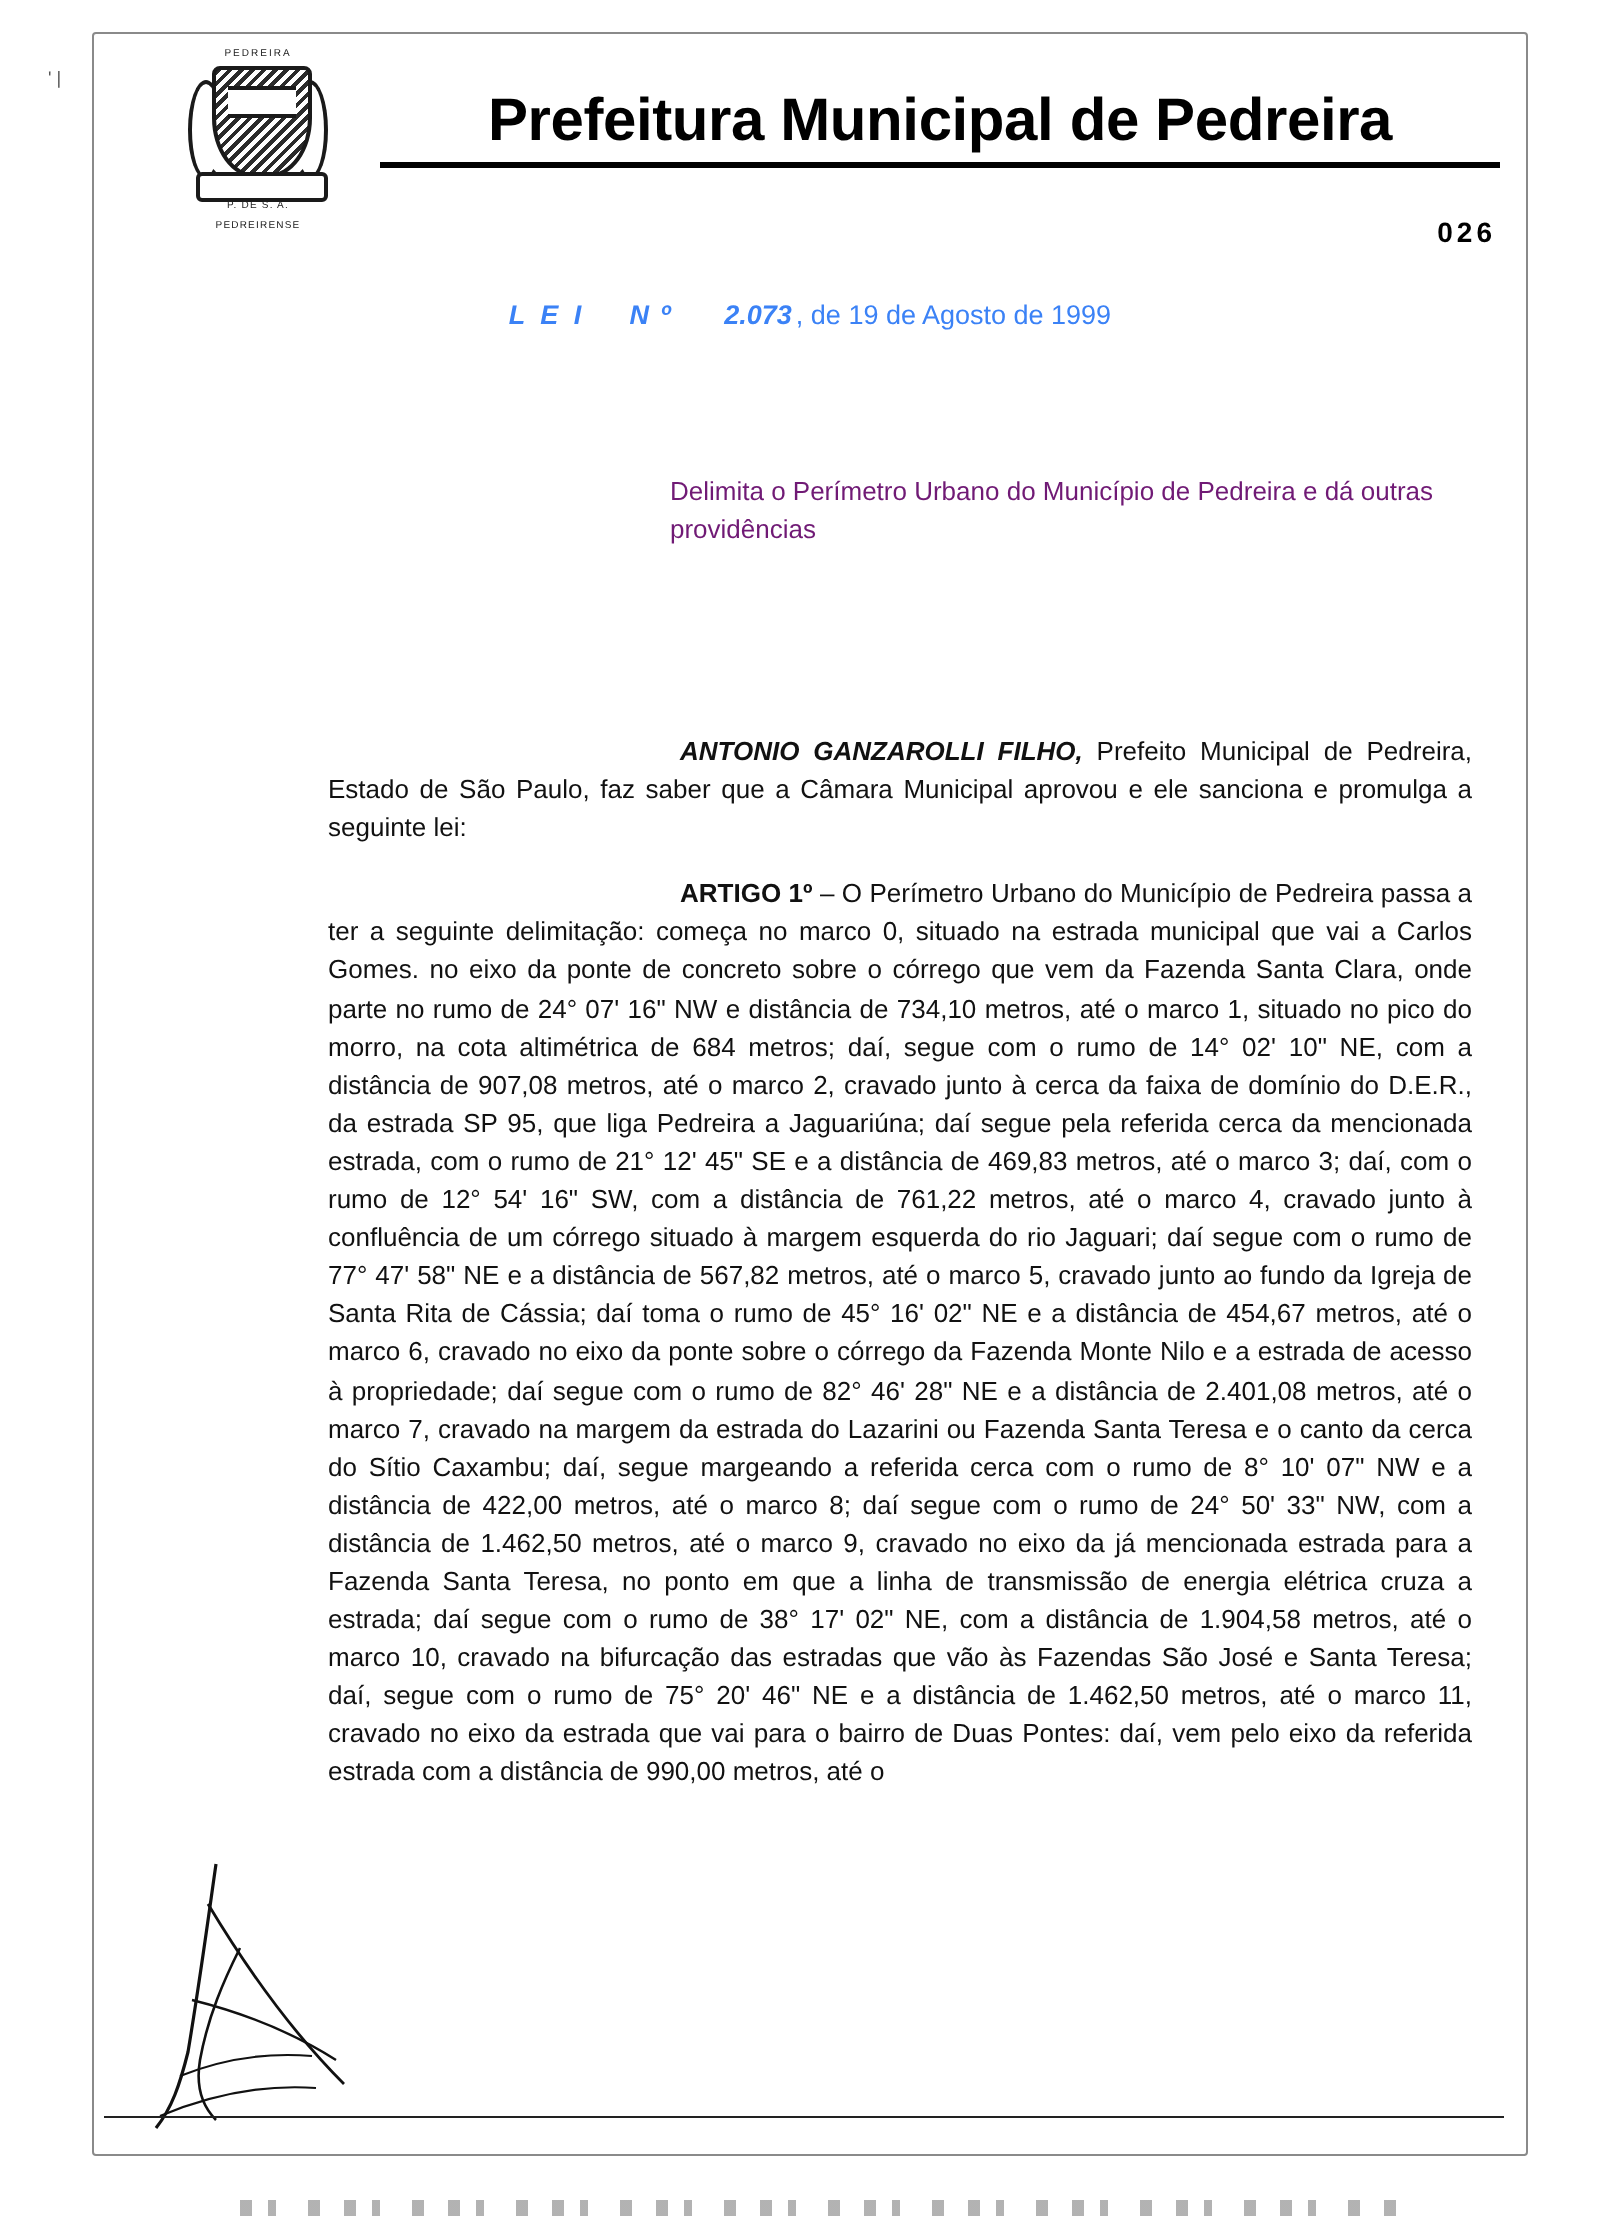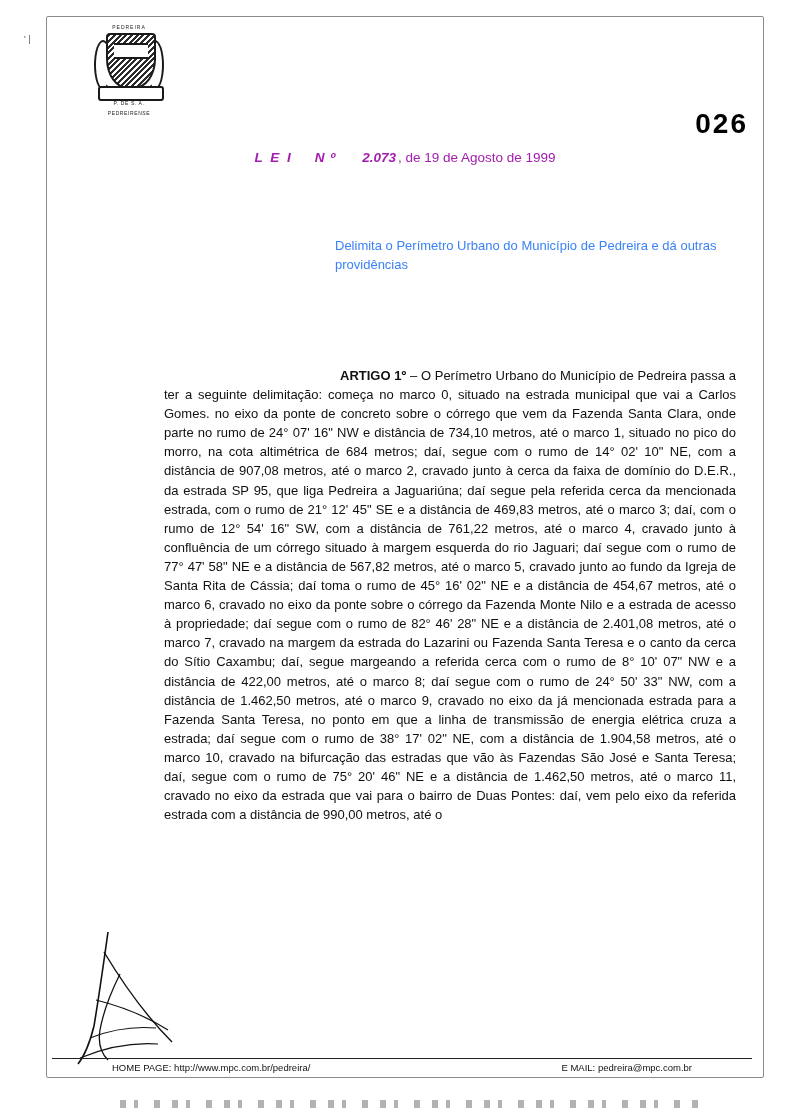--- a/index.html
+++ b/index.html
@@ -142,36 +142,36 @@
     text-align: center;
     font-size: 12px;
     letter-spacing: 0.6px;
     color: #1a1a1a;
   }
 
   .page-number {
     position: absolute;
     right: 52px;
     top: 108px;
-    font-size: 28px;
+    font-size: 14px;
     font-weight: bold;
     letter-spacing: 2px;
     color: #000;
     font-family: "Liberation Sans", sans-serif;
   }
 
   
   .law-line {
     position: absolute;
     left: 60px;
     top: 150px;
     width: 690px;
     text-align: center;
     font-size: 13.5px;
-    color: #a21caf;
+    color: #3b82f6;
   }
   .law-line .lei-word {
     font-weight: bold;
     font-style: italic;
     letter-spacing: 2px;
   }
   .law-line .lei-no {
     font-weight: bold;
     font-style: italic;
     letter-spacing: 1px;
@@ -187,21 +187,21 @@
   }
 
   
   .ementa {
     position: absolute;
     left: 335px;
     top: 236px;
     width: 400px;
     font-size: 13px;
     line-height: 19px;
-    color: #3b82f6;
+    color: #701a75;
   }
 
   
   .body-block {
     position: absolute;
     left: 164px;
     top: 366px;
     width: 572px;
     font-size: 13px;
     line-height: 19.1px;
@@ -290,48 +290,48 @@
     <div class="crest">
       <div class="crest-top-text">PEDREIRA</div>
       <div class="wreath-left"></div>
       <div class="wreath-right"></div>
       <div class="shield"></div>
       <div class="ribbon"></div>
       <div class="crest-bottom-text">P. DE S. A.</div>
       <div class="crest-sub-text">PEDREIRENSE</div>
     </div>
 
+    <div class="title">Prefeitura Municipal de Pedreira</div>
   </div>
 
   <div class="page-number">026</div>
 
   <div class="law-line">
     <span class="lei-word">L E I</span><span class="lei-no">N º</span><span class="lei-num">2.073</span><span class="lei-date">, de 19 de Agosto de 1999</span>
   </div>
 
   <div class="ementa">Delimita o Perímetro Urbano do Município de Pedreira e dá outras providências</div>
 
   <div class="body-block">
+    <p class="para">
+      <span class="lead-pad" style="display:inline-block;width:176px;"></span><span class="lead-name">ANTONIO GANZAROLLI FILHO,</span><span> Prefeito Municipal de Pedreira, Estado de São Paulo, faz saber que a Câmara Municipal aprovou e ele sanciona e promulga a seguinte lei:</span>
+    </p>
     <p class="para">
       <span class="lead-pad" style="display:inline-block;width:176px;"></span><span class="artigo">ARTIGO 1º</span><span> – O Perímetro Urbano do Município de Pedreira passa a ter a seguinte delimitação:   começa no marco 0, situado na estrada municipal que vai a Carlos Gomes. no eixo da ponte de concreto sobre o córrego que vem da Fazenda Santa Clara, onde parte no rumo de 24°  07'  16" NW e distância de 734,10 metros, até o marco 1, situado no pico do morro, na cota altimétrica de 684 metros;    daí, segue com o rumo de 14° 02' 10"  NE, com a distância de 907,08 metros, até o marco 2, cravado junto à cerca da faixa de domínio do D.E.R., da estrada SP 95, que liga Pedreira a Jaguariúna;   daí segue pela referida cerca da mencionada estrada, com o rumo de 21°  12' 45" SE e a distância de 469,83 metros, até o marco 3;   daí, com o rumo de 12°  54' 16" SW, com a distância de 761,22 metros, até o marco 4, cravado junto à confluência de um córrego situado à margem esquerda do rio Jaguari;   daí segue com o rumo de 77°   47' 58" NE e a distância de 567,82 metros, até o marco 5, cravado junto ao fundo da Igreja de Santa Rita de Cássia;   daí toma o rumo de 45°  16' 02" NE e a distância de 454,67 metros, até o marco 6, cravado no eixo da ponte sobre o córrego da Fazenda Monte Nilo e a estrada de acesso à propriedade;    daí segue com o rumo de 82° 46' 28" NE e a distância de 2.401,08 metros, até o marco 7, cravado na margem da estrada do Lazarini ou Fazenda Santa Teresa e o canto da cerca do Sítio Caxambu;    daí, segue margeando a referida cerca com o rumo de 8° 10' 07" NW e a distância de 422,00 metros, até o marco 8;   daí segue com o rumo de 24° 50' 33" NW, com a distância de 1.462,50 metros, até o marco 9, cravado no eixo da já mencionada estrada para a Fazenda Santa Teresa, no ponto em que a linha de transmissão de energia elétrica cruza a estrada;   daí segue com o rumo de 38° 17' 02" NE, com a distância de 1.904,58 metros, até o marco 10, cravado na bifurcação das estradas que vão às Fazendas São José e Santa Teresa;    daí, segue com o rumo de 75° 20' 46" NE e a distância de 1.462,50 metros, até o marco 11, cravado no eixo da estrada que vai para o bairro de Duas Pontes: daí, vem pelo eixo da referida estrada com a distância de 990,00 metros, até o</span>
     </p>
   </div>
 
   <svg class="scribble" viewBox="0 0 170 140" xmlns="http://www.w3.org/2000/svg">
     <path d="M48,2 C44,30 40,60 34,96 C30,112 26,124 18,134" stroke="#111" stroke-width="1.6" fill="none"></path>
     <path d="M44,22 C62,52 86,86 112,112" stroke="#111" stroke-width="1.4" fill="none"></path>
     <path d="M60,44 C52,60 44,78 40,100 C38,112 40,122 48,130" stroke="#111" stroke-width="1.3" fill="none"></path>
     <path d="M36,70 C60,76 86,86 108,100" stroke="#111" stroke-width="1.2" fill="none"></path>
     <path d="M30,108 C50,100 72,96 96,98" stroke="#111" stroke-width="1.1" fill="none"></path>
     <path d="M20,128 C44,118 70,112 98,114" stroke="#111" stroke-width="1.1" fill="none"></path>
   </svg>
 
   <div class="footer">
     <div class="rule"></div>
-    <div class="line2">
-      <span>HOME PAGE: http://www.mpc.com.br/pedreira/</span>
-      <span>E MAIL: pedreira@mpc.com.br</span>
-    </div>
   </div>
 
   <div class="footer-noise"></div>
 
 </div>
 
 </body></html>

